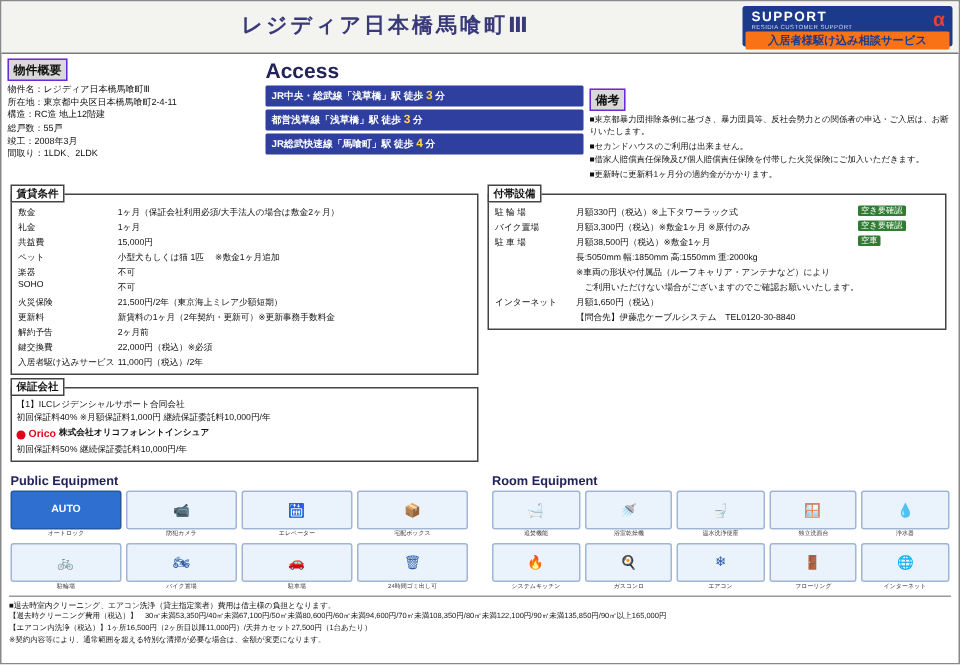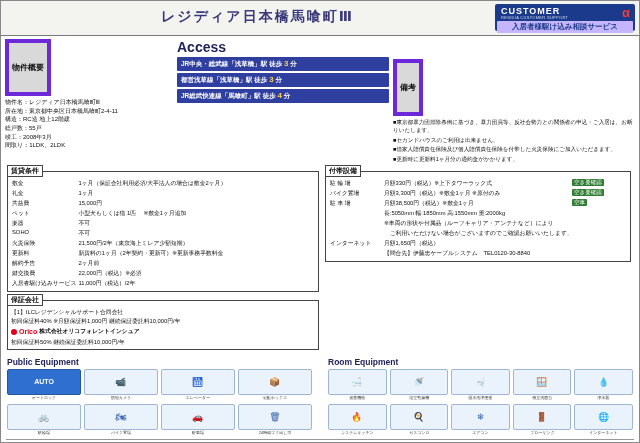--- a/index.html
+++ b/index.html
@@ -13,30 +13,30 @@
   }
   .page{position:relative;width:640px;height:443px;box-sizing:border-box;border:1px solid #888;background:#fff;}
 
   
   .header{position:relative;height:34px;background:#f3f4ef;border-bottom:1px solid #7a7a7a;}
   .hdr-title{position:absolute;left:8px;top:4px;font-size:17px;font-weight:bold;letter-spacing:1px;color:#1a1a1a;}
   .hdr-sub{position:absolute;left:160px;top:7px;font-size:14px;font-weight:bold;color:#3a3a7a;letter-spacing:2px;}
   .hdr-logo{position:absolute;right:4px;top:3px;width:140px;height:27px;background:#1b3a8c;color:#fff;border-radius:2px;}
   .hdr-logo .l1{position:absolute;left:6px;top:2px;font-size:9px;font-weight:bold;letter-spacing:1px;}
   .hdr-logo .l2{position:absolute;left:6px;top:11px;font-size:4px;letter-spacing:.3px;color:#cfd8f2;}
-  .hdr-logo .l3{position:absolute;left:2px;top:17px;width:136px;text-align:center;font-size:7.5px;font-weight:bold;background:#c4b5fd;color:#1b3a8c;border-radius:1px;padding:1px 0;}
+  .hdr-logo .l3{position:absolute;left:2px;top:17px;width:136px;text-align:center;font-size:7.5px;font-weight:bold;background:#f97316;color:#1b3a8c;border-radius:1px;padding:1px 0;}
   .hdr-logo .alpha{position:absolute;right:5px;top:1px;font-size:13px;font-weight:bold;color:#e8413a;}
 
   
   .cols{display:flex;padding:3px 4px 0 4px;gap:4px;}
   .col-left{width:168px;}
   .col-mid{width:212px;}
   .col-right{width:242px;margin-top:20px;}
 
-  .sec-title{font-size:8px;font-weight:bold;background:#d9d9d9;border:4px solid #6d28d9;padding:19px 3px;display:inline-block;margin-bottom:2px;}
+  .sec-title{font-size:8px;font-weight:bold;background:#d9d9d9;border:1px solid #6d28d9;padding:1px 3px;display:inline-block;margin-bottom:2px;}
   .sec-title-plain{font-size:14px;font-weight:bold;color:#23235c;margin-bottom:2px;}
 
   .kv{line-height:1.45;font-size:6px;}
   .kv div{white-space:nowrap;}
 
   
   .sta{background:#2f3fa0;color:#fff;font-size:6.5px;font-weight:bold;padding:2px 4px;margin-bottom:2px;border-radius:1px;}
   .sta .mins{color:#ffd24a;font-size:8px;font-weight:bold;}
 
   .bullets{font-size:5.6px;line-height:1.5;}
@@ -75,21 +75,21 @@
   .note-small{font-size:5px;}
 </style>
 </head>
 <body>
 
 <div class="page">
 
   <div class="header">
     <div class="hdr-sub">レジディア日本橋馬喰町Ⅲ</div>
     <div class="hdr-logo">
-      <div class="l1">CUSTOMER</div>
+      <div class="l1">SUPPORT</div>
       <div class="l2">RESIDIA CUSTOMER SUPPORT</div>
       <div class="l3">入居者様駆け込み相談サービス</div>
       <div class="alpha">α</div>
     </div>
   </div>
 
   <div class="cols">
 
     <div class="col-left">
       <div class="sec-title">物件概要</div>

